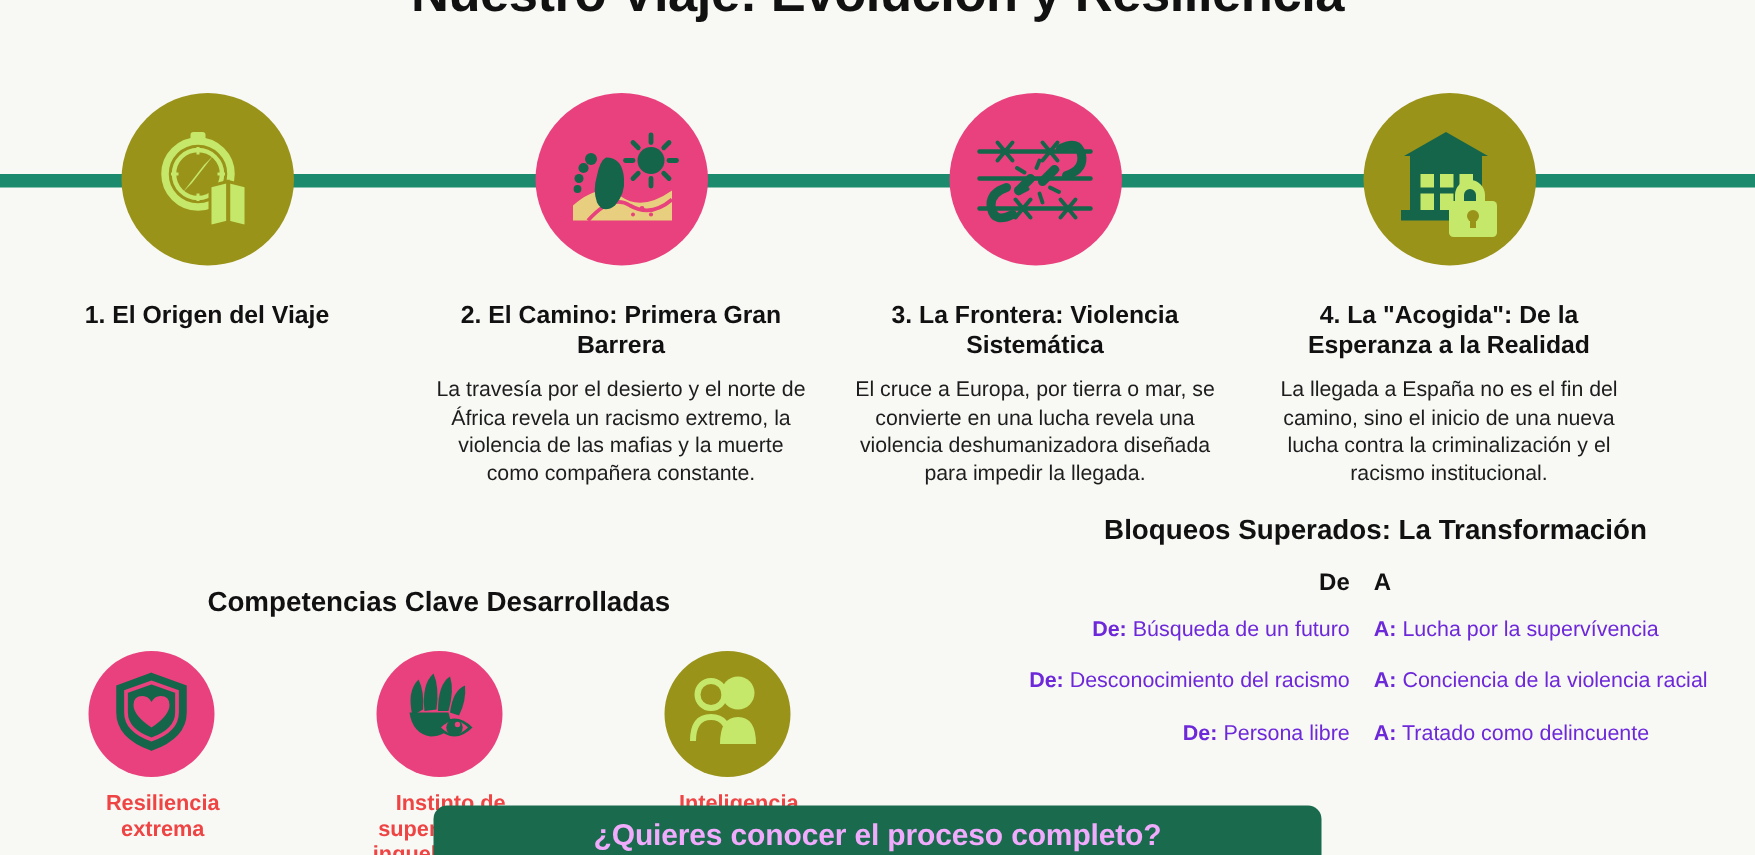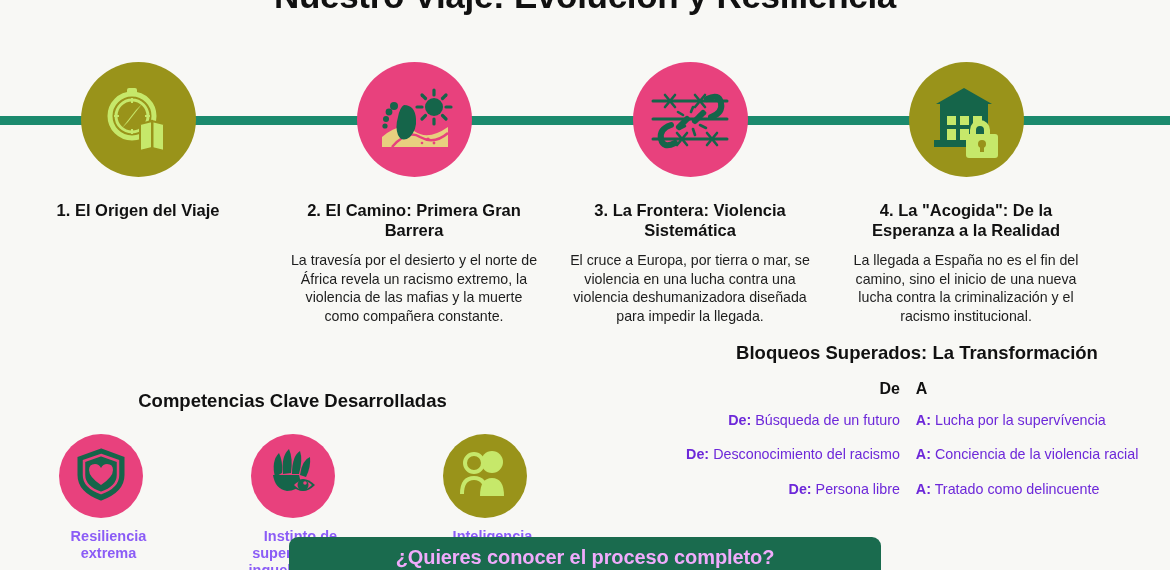--- a/index.html
+++ b/index.html
@@ -138,21 +138,21 @@
   }
   .comp-circle.pink  { background: #e8417d; }
   .comp-circle.olive { background: #99931a; }
 
   .comp-label {
     margin-top: 10px;
     font-size: 14.5px;
     font-weight: bold;
     line-height: 1.18;
     text-align: center;
-    color: #8b5cf6;
+    color: #ef4444;
     margin-left: 16px;
   }
 
   
   .bloqueos {
     position: absolute;
     top: 342px;
     left: 632px;
     width: 570px;
   }
@@ -318,21 +318,21 @@
               <line x1="50" y1="34" x2="56" y2="32"></line>
               <line x1="36" y1="45" x2="30" y2="48"></line>
               <line x1="44" y1="48" x2="46" y2="54"></line>
               <line x1="51" y1="44" x2="57" y2="47"></line>
               <line x1="34" y1="34" x2="29" y2="31"></line>
             </g>
           </svg>
         </span>
       </div>
       <div class="step-title">3. La Frontera: Violencia Sistemática</div>
-      <div class="step-desc">El cruce a Europa, por tierra o mar, se violencia en una lucha contra una violencia deshumanizadora diseñada para impedir la llegada.</div>
+      <div class="step-desc">El cruce a Europa, por tierra o mar, se convierte en una lucha revela una violencia deshumanizadora diseñada para impedir la llegada.</div>
     </div>
 
     <div class="step">
       <div class="step-circle olive">
         <span>
           <svg width="80" height="76" viewBox="0 0 80 76">
             <path d="M10 22 L38 6 L66 22 Z" fill="#15654a"></path>
             <rect x="14" y="22" width="48" height="6" fill="#15654a"></rect>
             <rect x="14" y="28" width="48" height="30" fill="#15654a"></rect>
             <g fill="#c6e86a">

